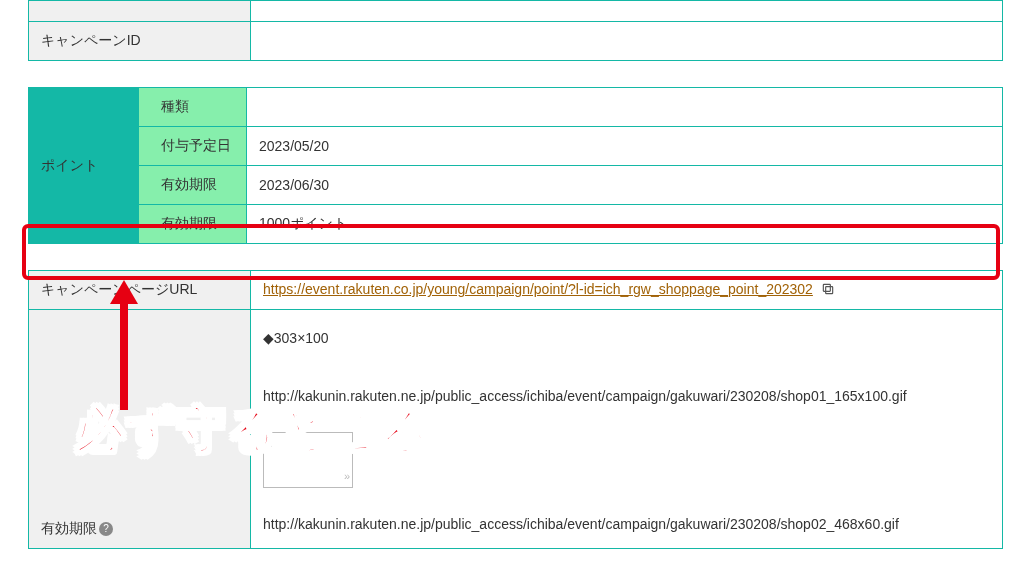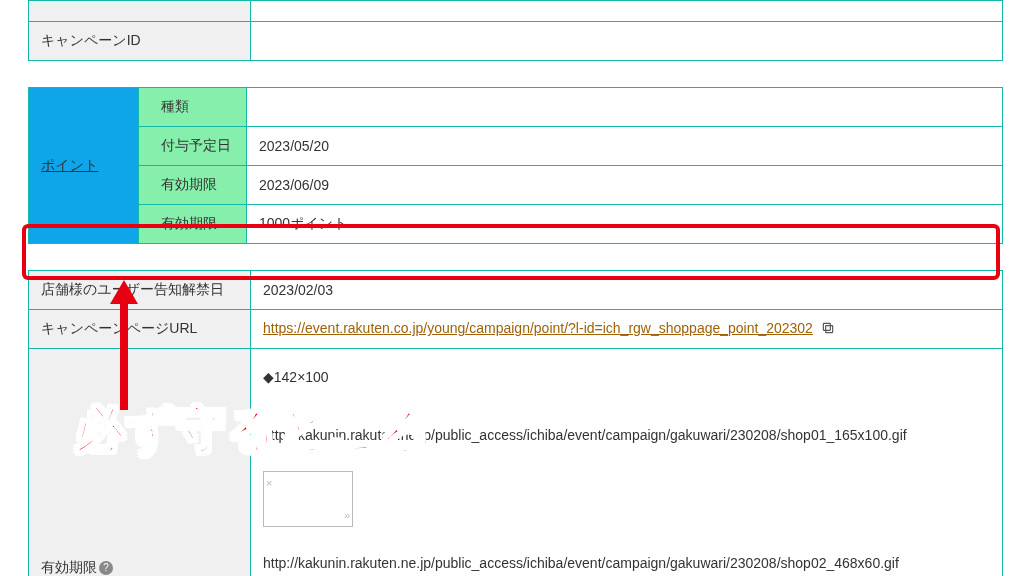--- a/index.html
+++ b/index.html
@@ -25,23 +25,22 @@
   }
   table.last { margin-bottom: 0; }
   td, th {
     border: 1px solid #14b8a6;
     padding: 10px 12px;
     text-align: left;
     vertical-align: middle;
     font-weight: normal;
   }
   .label-cell {
-    background: #0ea5e9;
+    background: #14b8a6;
     width: 110px;
-    text-decoration: underline;
   }
   .label-cell-wide {
     background: #f0f0f0;
     width: 222px;
   }
   .sub-label-cell {
     background: #86efac;
     width: 108px;
     padding-left: 22px;
   }
@@ -167,53 +166,49 @@
       <td class="label-cell" rowspan="4">ポイント</td>
       <td class="sub-label-cell">種類</td>
       <td></td>
     </tr>
     <tr>
       <td class="sub-label-cell">付与予定日</td>
       <td>2023/05/20</td>
     </tr>
     <tr>
       <td class="sub-label-cell">有効期限</td>
-      <td>2023/06/09</td>
+      <td>2023/06/30</td>
     </tr>
     <tr>
       <td class="sub-label-cell">有効期限</td>
       <td>1000ポイント</td>
     </tr>
   </tbody>
     </table>
 
   <table class="last">
     <tbody>
-        <tr>
-      <td class="label-cell-wide">店舗様のユーザー告知解禁日</td>
-      <td>2023/02/03</td>
-    </tr>
     <tr>
       <td class="label-cell-wide">キャンペーンページURL</td>
       <td>
         <span class="link">https://event.rakuten.co.jp/young/campaign/point/?l-id=ich_rgw_shoppage_point_202302</span>
         <span class="copy-icon">
           <svg width="14" height="14" viewBox="0 0 24 24" fill="none" stroke="#555" stroke-width="2">
             <rect x="8" y="8" width="12" height="12" rx="1"></rect>
             <rect x="4" y="4" width="12" height="12" rx="1"></rect>
           </svg>
         </span>
       </td>
     </tr>
     <tr>
       <td class="label-cell-wide" style="vertical-align:bottom">
         <span>有効期限</span><span class="help-icon">?</span>
       </td>
       <td class="banner-body">
-        <p>◆142×100</p>
+        <p>◆303×100</p>
         <div class="spacer"></div>
         <p>http://kakunin.rakuten.ne.jp/public_access/ichiba/event/campaign/gakuwari/230208/shop01_165x100.gif</p>
         <div class="spacer2"></div>
         <p>
           <span class="sizebox"><span class="x1">×</span><span class="x2">»</span></span>
         </p>
         <div class="spacer2"></div>
         <p>http://kakunin.rakuten.ne.jp/public_access/ichiba/event/campaign/gakuwari/230208/shop02_468x60.gif</p>
       </td>
     </tr>

